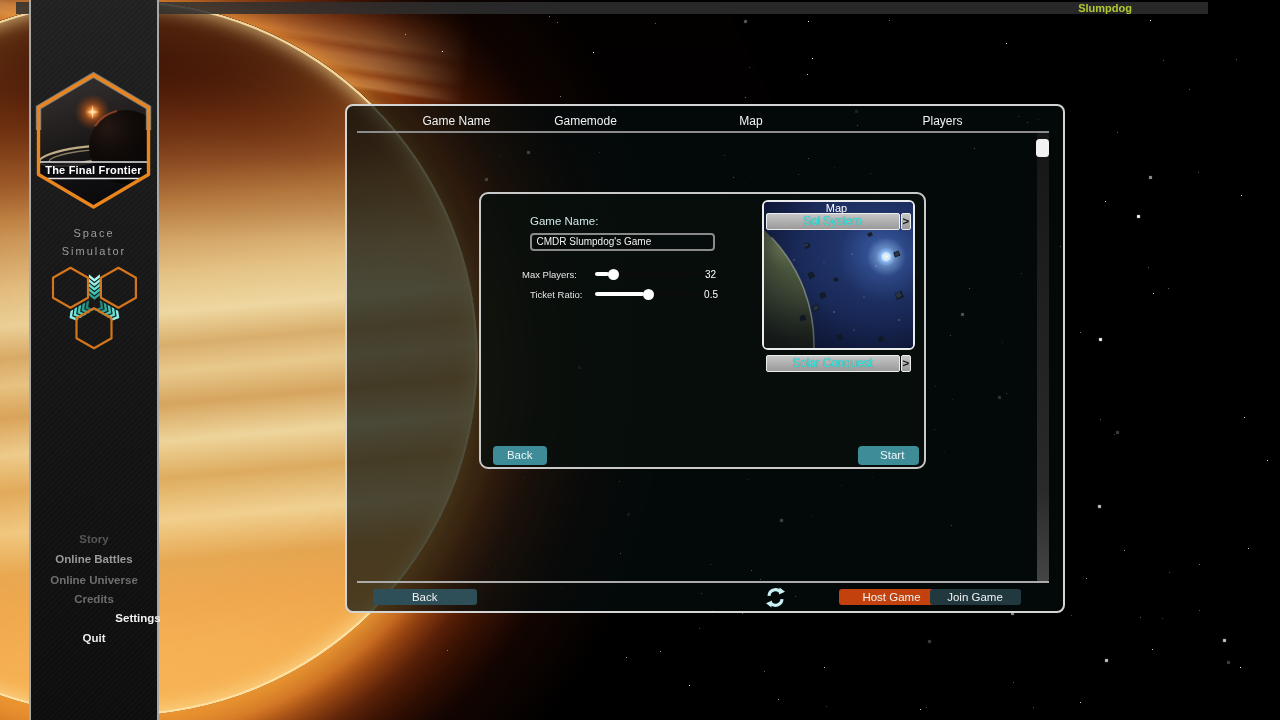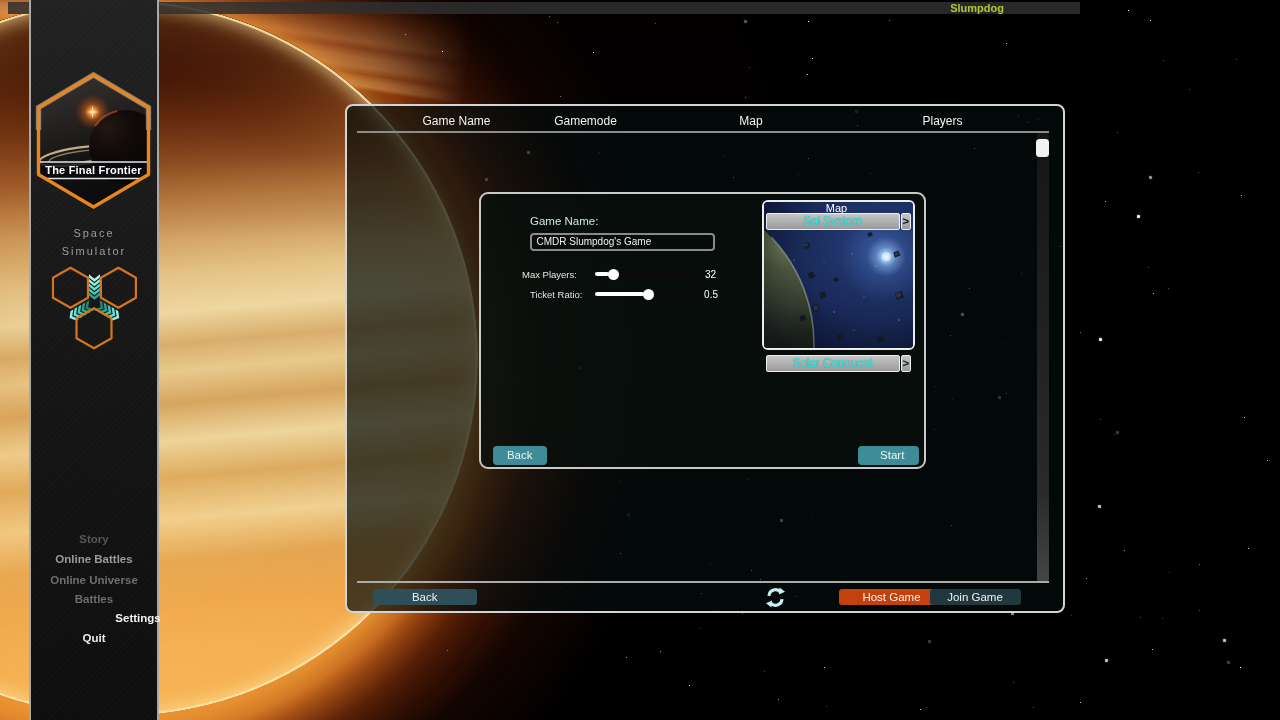--- a/index.html
+++ b/index.html
@@ -27,21 +27,21 @@
    #dcab60 527px,#f0d294 568px,
    #e2a452 610px,#eda44d 653px,
    #f2ad53 697px,#f5b75f 806px);}
 #planet::after{content:"";position:absolute;inset:0;border-radius:50%;
  background:
    linear-gradient(205deg, rgba(255,185,85,0) 52%, rgba(255,190,90,0.28) 76%, rgba(255,198,100,0.42) 96%),
    linear-gradient(90deg, rgba(205,110,30,0.34), rgba(205,110,30,0.10) 30%, rgba(205,110,30,0) 48%),
    linear-gradient(to bottom, rgba(46,11,4,0.95) 0%, rgba(54,15,5,0.85) 8%, rgba(80,28,9,0.55) 16%, rgba(115,52,18,0.25) 24%, rgba(0,0,0,0) 33%);
  box-shadow:inset 0 0 0 2.5px rgba(255,228,168,0.85), inset 0 0 18px 5px rgba(255,225,155,0.7), inset 0 0 80px 20px rgba(246,170,70,0.28);}
 
-#topbar{left:8px;top:2px;width:1072px;height:12px;background:rgba(47,47,47,0.85);}
+#topbar{left:16px;top:2px;width:1192px;height:12px;background:rgba(47,47,47,0.85);}
 #topbar span{position:absolute;right:76px;top:0px;font-size:11px;line-height:12px;font-weight:bold;color:#b2c832;}
 
 #sidebar{left:29px;top:0;width:130px;height:720px;
   background:linear-gradient(180deg,#222222 0%,#1a1a1a 30%,#141414 60%,#0e0e0e 100%);
   border-left:2px solid #a8a8a8;border-right:2px solid #a8a8a8;box-sizing:border-box;}
 #sidebar .tex{position:absolute;inset:0;background:repeating-linear-gradient(135deg,rgba(255,255,255,0.013) 0 2px,rgba(0,0,0,0.045) 2px 4px);}
 .side-t{position:absolute;width:130px;left:29px;text-align:center;color:#9c9c9c;letter-spacing:2px;font-size:11px;}
 .menu{position:absolute;width:130px;left:29px;text-align:center;font-weight:bold;font-size:11.5px;}
 
 #panel{left:345px;top:104px;width:716px;height:505px;border:2.5px solid #d4d4d4;border-radius:8px;
@@ -248,15 +248,15 @@
     <path d="M -5.5 -3.7 L 0 0.7 L 5.5 -3.7 L 5.5 -0.6 L 0 3.8 L -5.5 -0.6 Z" transform="translate(64.0 50.6) rotate(-60)" fill="#63e0d4"></path>
     <path d="M -5.5 -3.7 L 0 0.7 L 5.5 -3.7 L 5.5 -0.6 L 0 3.8 L -5.5 -0.6 Z" transform="translate(24.8 53.0) rotate(60)" fill="#8df0e6"></path>
     <path d="M -5.5 -3.7 L 0 0.7 L 5.5 -3.7 L 5.5 -0.6 L 0 3.8 L -5.5 -0.6 Z" transform="translate(68.0 53.0) rotate(-60)" fill="#8df0e6"></path>
 <polygon points="22.5,4.8 40.0,14.8 40.0,34.8 22.5,44.8 5.0,34.8 5.0,14.8" fill="none" stroke="#d3761d" stroke-width="2.2" stroke-linejoin="round"></polygon>
 <polygon points="70.4,4.8 87.9,14.8 87.9,34.8 70.4,44.8 52.9,34.8 52.9,14.8" fill="none" stroke="#d3761d" stroke-width="2.2" stroke-linejoin="round"></polygon>
 <polygon points="46.0,45.2 63.5,55.2 63.5,75.2 46.0,85.2 28.5,75.2 28.5,55.2" fill="none" stroke="#d3761d" stroke-width="2.2" stroke-linejoin="round"></polygon>
 </svg>
 <div class="menu" style="top:533px;color:#575757;">Story</div>
 <div class="menu" style="top:552.5px;color:#9a9a9a;">Online Battles</div>
 <div class="menu" style="top:574px;color:#6f6f6f;">Online Universe</div>
-<div class="menu" style="top:592.5px;color:#6c6c6c;">Battles</div>
+<div class="menu" style="top:592.5px;color:#6c6c6c;">Credits</div>
 <div class="menu" style="top:612px;color:#f2f2f2;padding-left:44px;">Settings</div>
 <div class="menu" style="top:631.5px;color:#ececec;">Quit</div>
 
 </body></html>

